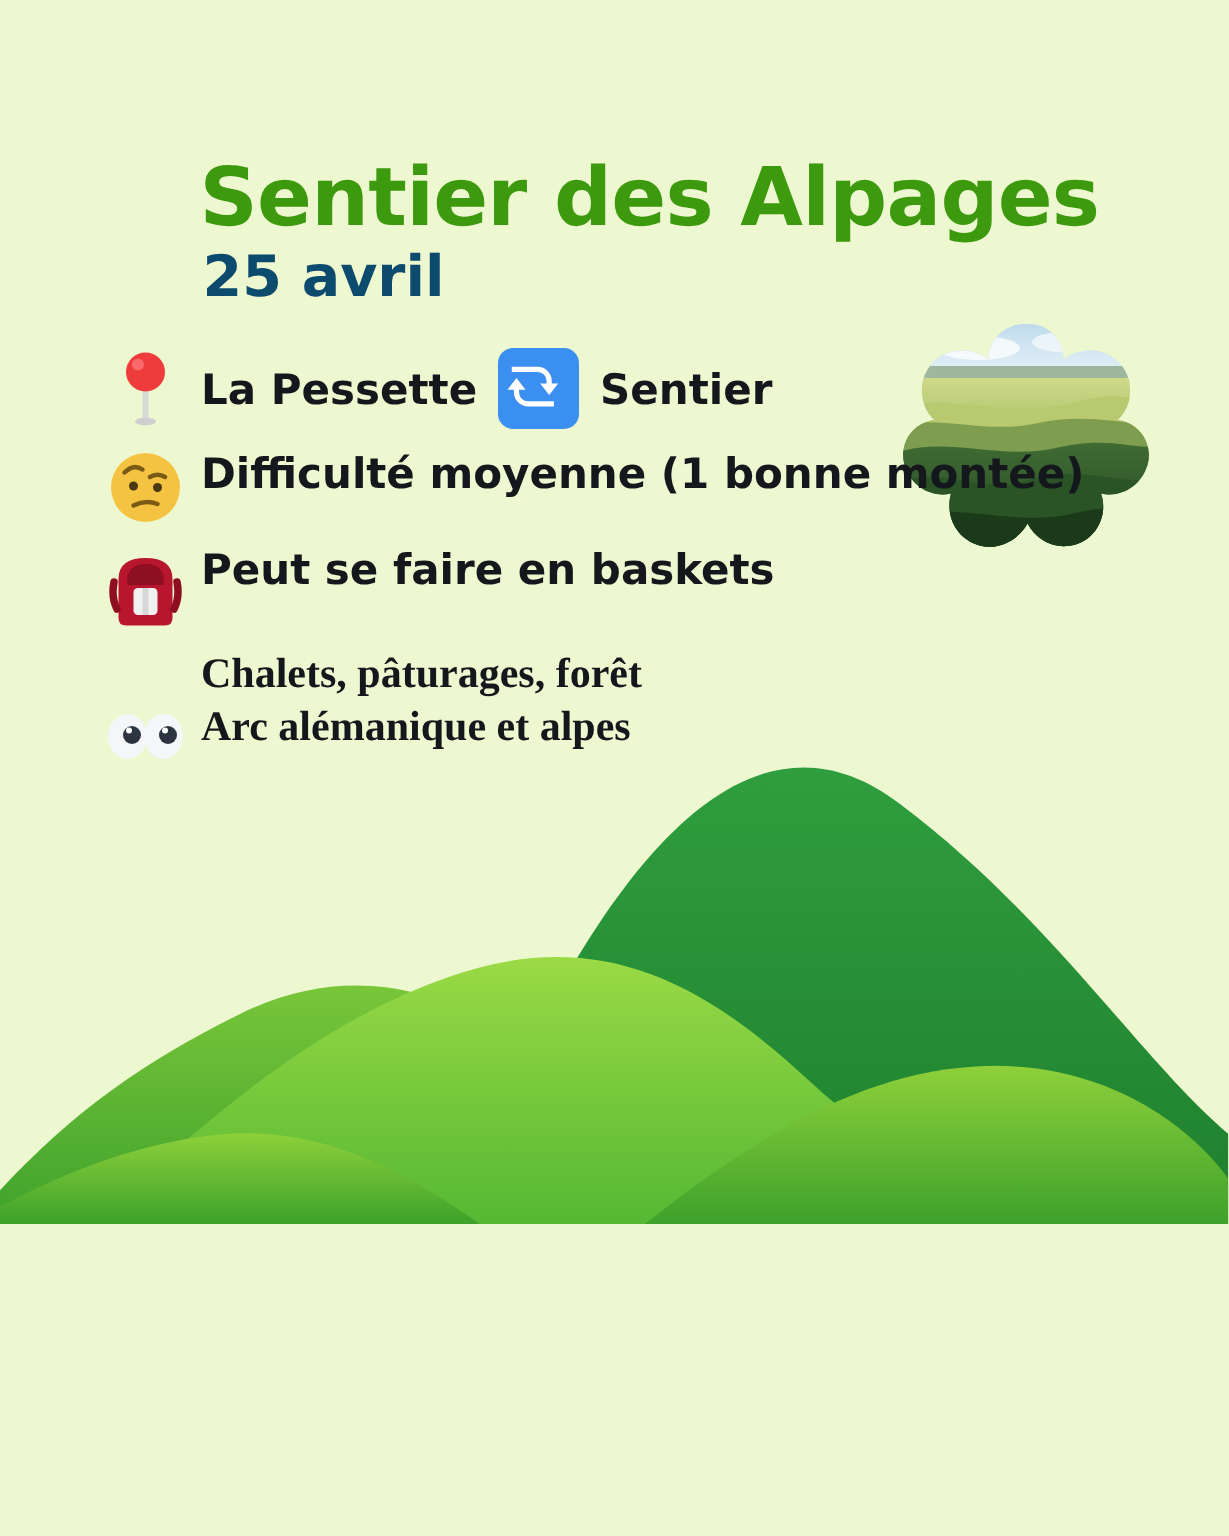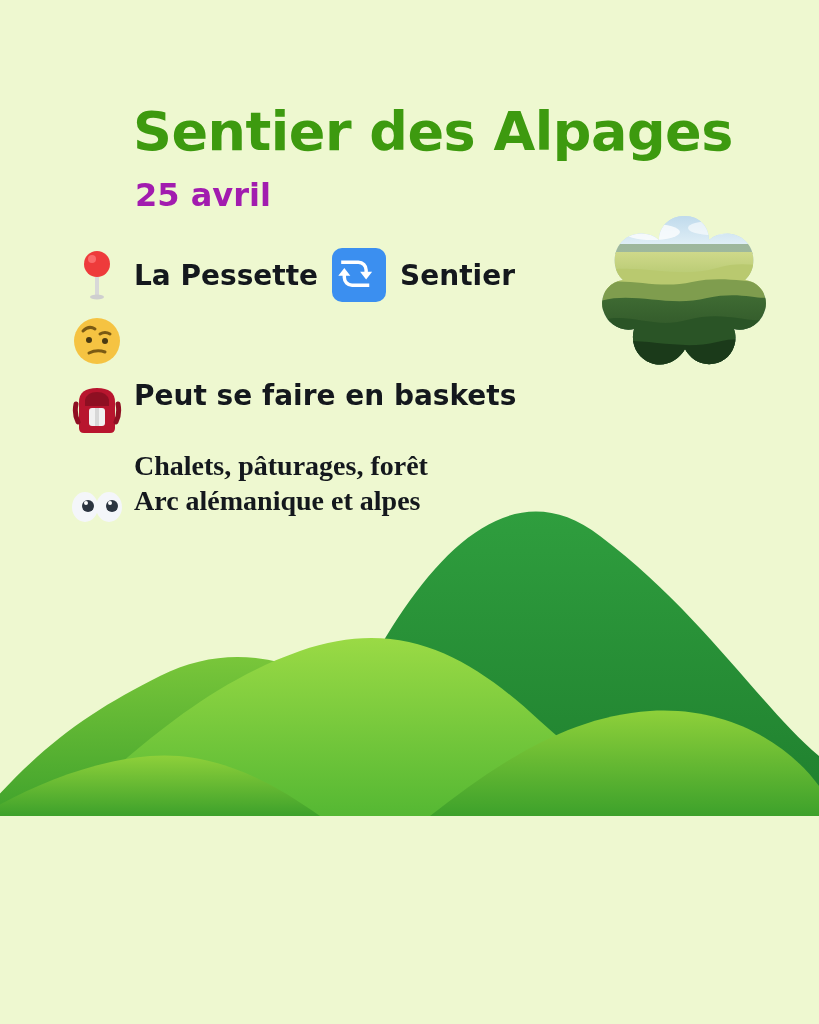--- a/index.html
+++ b/index.html
@@ -42,42 +42,42 @@
   .title {
     font-size: 54px;
     font-weight: 800;
     color: #3d9a0f;
     letter-spacing: -0.5px;
     line-height: 1.02;
     margin: 0;
     white-space: nowrap;
   }
   .subtitle {
-    font-size: 32px;
+    font-size: 38px;
     font-weight: 800;
-    color: #a21caf;
-    margin: 20px 0 0 2px;
+    color: #0c4a6e;
+    margin: 6px 0 0 2px;
     line-height: 1;
   }
 
   
   .photo {
     position: absolute;
     left: 597px;
     top: 210px;
     width: 175px;
     height: 175px;
   }
   .photo svg { display: block; }
 
   
   .info-list {
     position: absolute;
     left: 60px;
-    top: 248px;
+    top: 232px;
     width: 740px;
   }
   .row {
     display: flex;
     align-items: flex-start;
     margin-bottom: 12px;
   }
   .row.tight { margin-bottom: 8px; font-family: Liberation Serif, serif; }
   .icon-cell {
     width: 74px;
@@ -236,20 +236,21 @@
       <div class="icon-cell">
         <svg class="ic" width="50" height="50" viewBox="0 0 50 50" xmlns="http://www.w3.org/2000/svg">
           <circle cx="25" cy="25" r="23" fill="#f5c342"></circle>
           <path d="M11 15 q6 -6 12 -2" stroke="#7a5a14" stroke-width="3" fill="none" stroke-linecap="round"></path>
           <path d="M28 18 q5 -3 10 0" stroke="#7a5a14" stroke-width="3" fill="none" stroke-linecap="round"></path>
           <circle cx="17" cy="24" r="3" fill="#4a3a12"></circle>
           <circle cx="33" cy="25" r="3" fill="#4a3a12"></circle>
           <path d="M17 37 q8 -4 16 -1" stroke="#7a5a14" stroke-width="3" fill="none" stroke-linecap="round"></path>
         </svg>
       </div>
+      <div class="row-text">Difficulté moyenne (1 bonne montée)</div>
     </div>
 
     <div class="row">
       <div class="icon-cell">
         <svg class="ic" width="50" height="56" viewBox="0 0 50 56" xmlns="http://www.w3.org/2000/svg">
           <path d="M7 22 q0 -14 18 -14 q18 0 18 14 v26 q0 5 -5 5 h-26 q-5 0 -5 -5 z" fill="#b8152e"></path>
           <path d="M13 20 q2 -8 12 -8 q10 0 12 8 v6 h-24 z" fill="#8e0f22"></path>
           <rect x="17" y="28" width="16" height="18" rx="3" fill="#f1f1f1"></rect>
           <rect x="23" y="28" width="4" height="18" fill="#d7d7d7"></rect>
           <path d="M4 24 q-2 10 2 18" stroke="#8e0f22" stroke-width="5" fill="none" stroke-linecap="round"></path>

